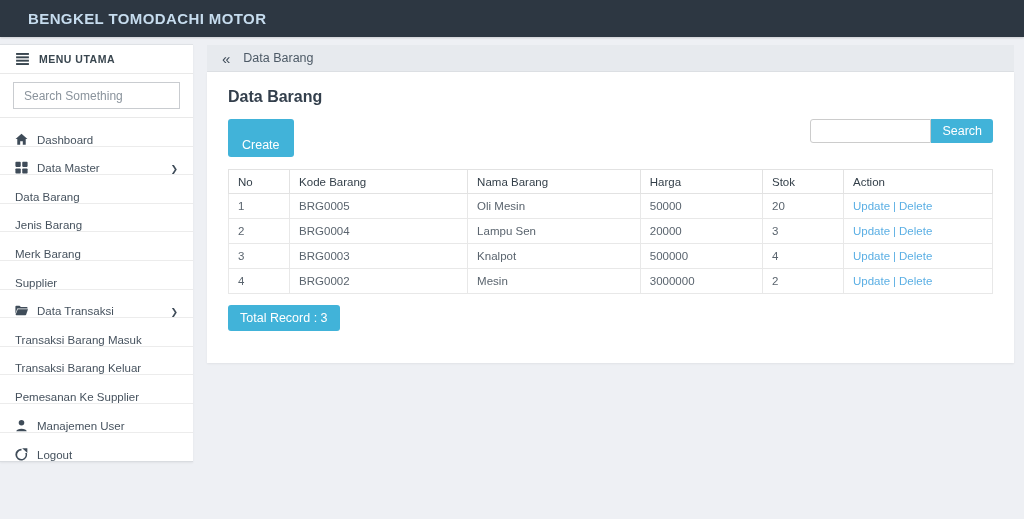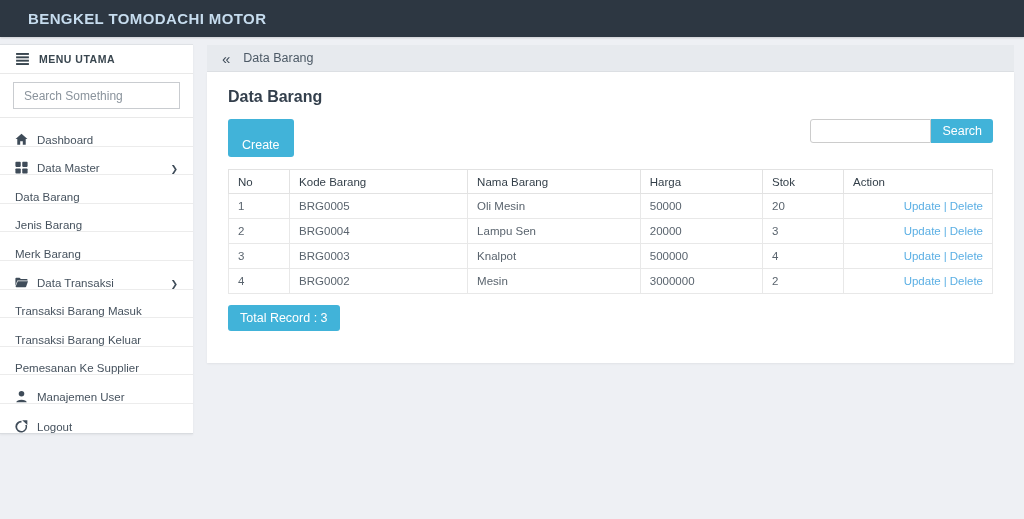--- a/index.html
+++ b/index.html
@@ -98,21 +98,21 @@
   table.data{width:100%;border-collapse:collapse;font-size:11.5px;table-layout:fixed;}
   table.data th{
     text-align:left;font-weight:normal;color:#333f49;
     padding:5px 9px;border:1px solid #e2e2e2;height:24px;
   }
   table.data td{
     color:#5a646e;padding:5px 9px;border:1px solid #e8e8e8;height:25px;
   }
   col.c-no{width:8%;}col.c-kode{width:23.3%;}col.c-nama{width:22.6%;}
   col.c-harga{width:16%;}col.c-stok{width:10.6%;}col.c-action{width:19.5%;}
-  td.action{text-align:right;}
+  td.action{text-align:left;}
   td.action a{color:var(--link);text-decoration:none;cursor:pointer;}
   td.action .sep{color:var(--link);margin:0 3px;}
   .total-badge{
     display:inline-block;margin-top:11px;background:var(--accent);color:#fff;
     font-size:12.5px;padding:6px 12px;border-radius:3px;
   }
 </style>
 </head>
 <body>
 
@@ -161,20 +161,23 @@
     <li>
       <span>Data Barang</span>
     </li>
     <li>
       <span>Jenis Barang</span>
     </li>
     <li>
       <span>Merk Barang</span>
     </li>
     <li>
+      <span>Supplier</span>
+    </li>
+    <li>
       <span class="ic">
         <svg viewBox="0 0 16 16">
             <path d="M0.5 3.2 C0.5 2.6 1 2.1 1.6 2.1 H5.6 L7.2 3.8 H14.4 C15 3.8 15.5 4.3 15.5 4.9 V5.6 H2.8 L0.5 12.2 Z"></path>
             <path d="M3.4 6.6 H16 L13.8 12.9 C13.6 13.4 13.2 13.7 12.7 13.7 H1.6 C1 13.7 0.7 13.2 0.9 12.6 Z"></path>
           </svg>
       </span>
       <span>Data Transaksi</span>
       <span class="chev">❯</span>
     </li>
     <li>

